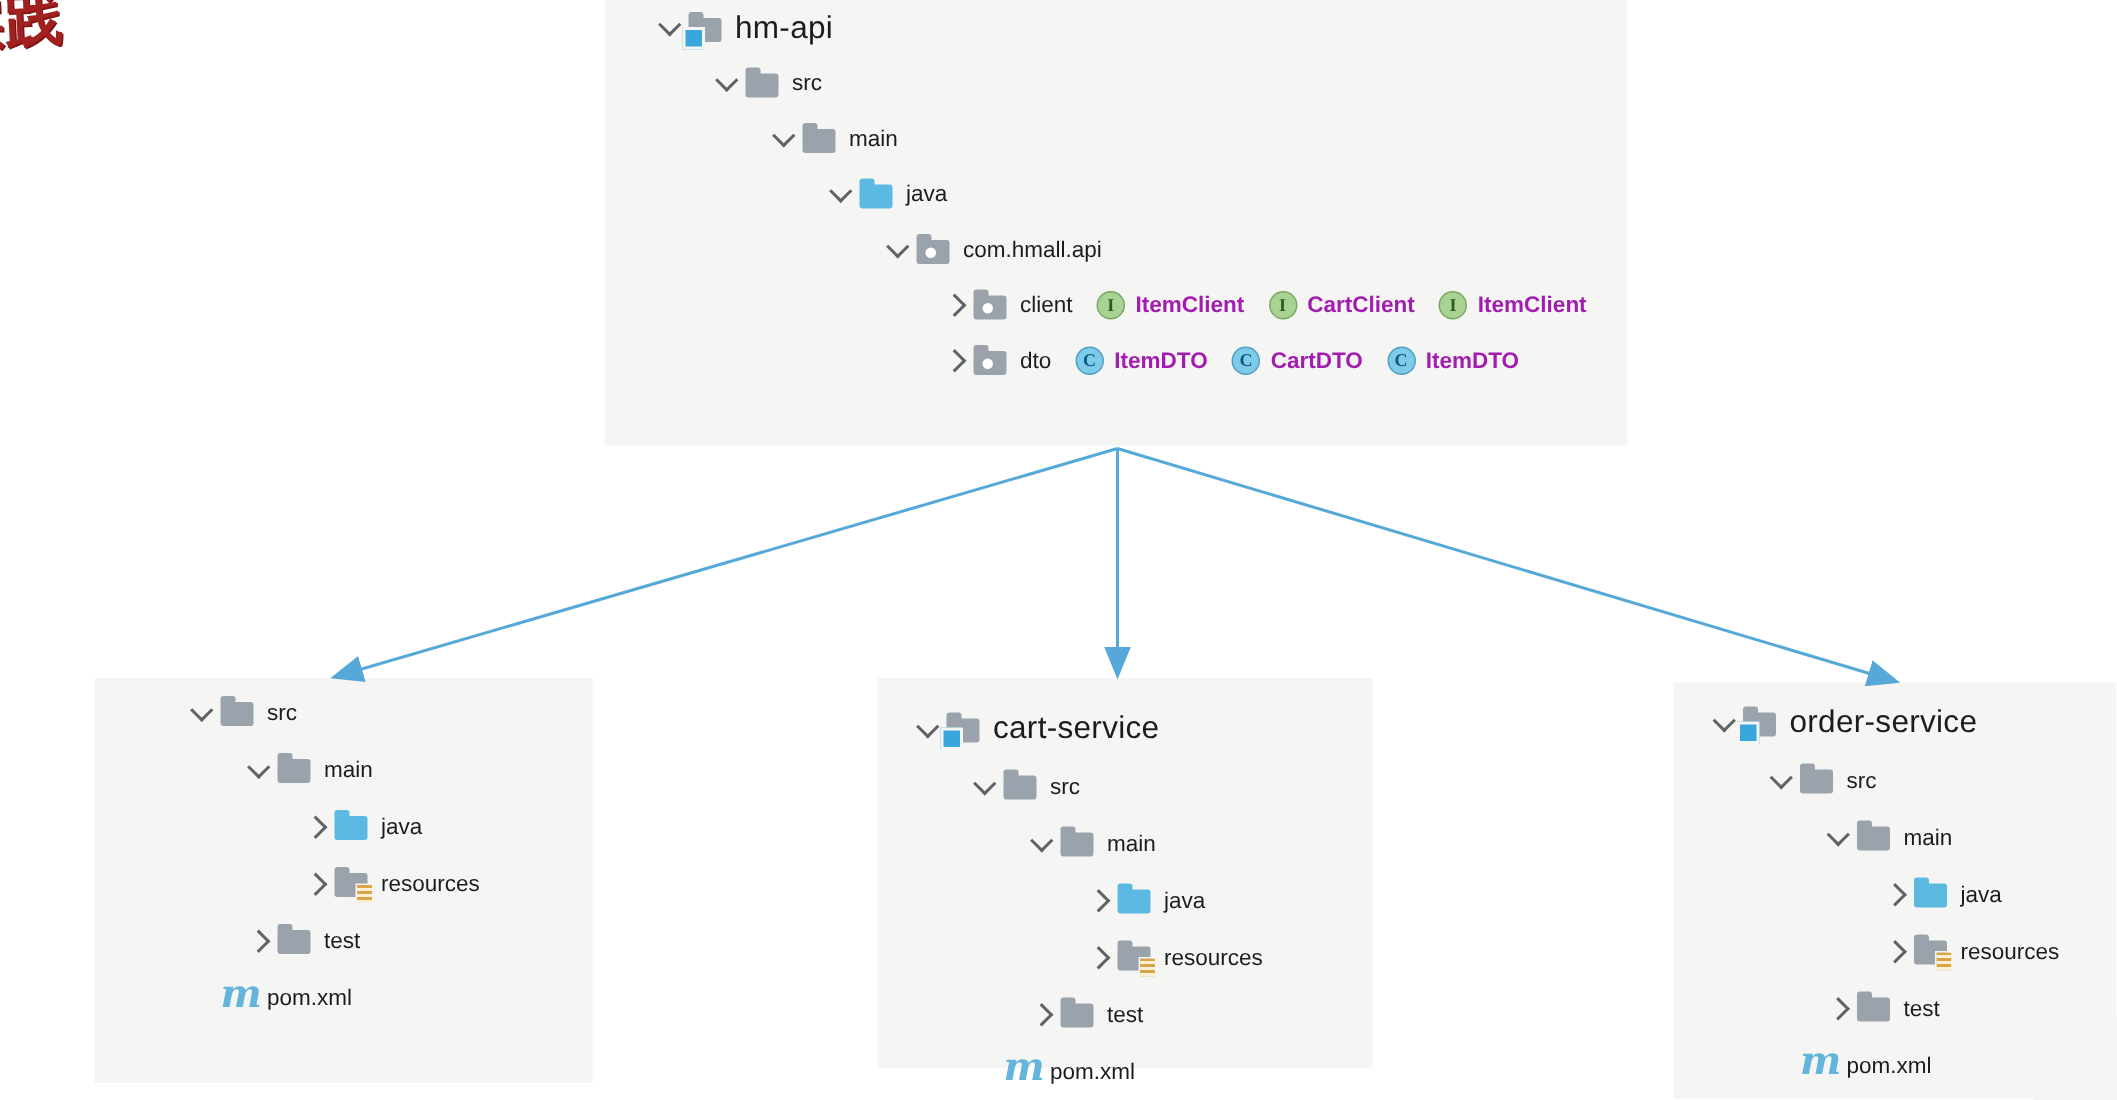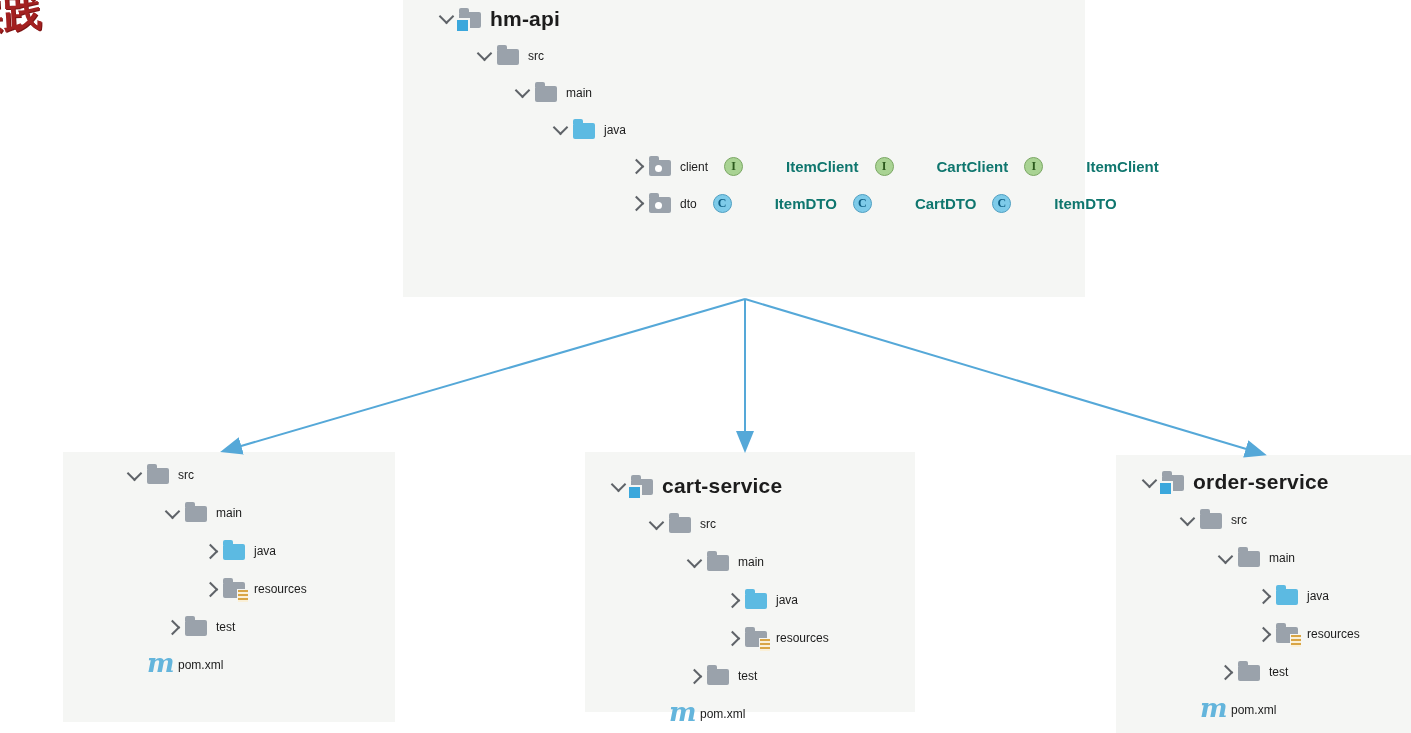--- a/index.html
+++ b/index.html
@@ -33,29 +33,29 @@
   .folder::before{content:"";position:absolute;top:-4px;left:0;width:10px;height:5px;background:inherit;border-radius:2px 2px 0 0;}
   .folder.blue{background:#5cbae2;}
   .folder.pkg::after{content:"";position:absolute;left:6px;top:5px;width:7px;height:7px;background:#ffffff;border-radius:50%;}
   .folder.module::after{content:"";position:absolute;left:-4px;bottom:-5px;width:11px;height:11px;background:#3aa7dc;border:2px solid #f5f6f4;}
   .folder.res::after{content:"";position:absolute;right:-4px;bottom:-5px;width:10px;height:12px;
       background:repeating-linear-gradient(#d9a545 0 2px,#faf0d8 2px 4px);border:1px solid #f5f6f4;}
   .maven{color:#64b5dc;font-style:italic;font-weight:bold;font-size:26px;line-height:14px;
          font-family:"DejaVu Serif",serif;text-align:left;margin-top:-2px;}
 
   
-  .lbl{font-size:12px;color:#1c1c1c;}
-  .lbl.bold{font-weight:700;font-size:21px;letter-spacing:.2px;}
+  .lbl{font-size:15px;color:#1c1c1c;}
+  .lbl.bold{font-weight:400;font-size:21px;letter-spacing:.2px;}
 
   
   .badge{width:17px;height:17px;border-radius:50%;flex:none;display:flex;align-items:center;justify-content:center;
          font-family:"Liberation Serif",serif;font-weight:700;font-size:12px;margin-left:16px;margin-right:7px;}
   .badge.interface{background:#a9d393;border:1px solid #7aa763;color:#2c5a1d;}
   .badge.class{background:#7ecbe9;border:1px solid #4e9fc2;color:#0b5b80;}
-  .badge-label{font-size:15px;font-weight:600;color:#0f766e;margin-left:36px;}
+  .badge-label{font-size:15px;font-weight:600;color:#a21caf;}
 
   #arrows{position:absolute;left:0;top:0;width:1411px;height:733px;pointer-events:none;}
 </style>
 </head>
 <body>
 
 <div class="canvas">
 
   <div class="watermark">实践</div>
 
@@ -80,20 +80,27 @@
         </span>
         <span class="icon folder "></span>
         <span class="lbl">main</span>
       </div>
       <div class="tree-row" style="padding-left: 144px;">
         <span class="chev down">
           <i></i>
         </span>
         <span class="icon folder blue"></span>
         <span class="lbl">java</span>
+      </div>
+      <div class="tree-row" style="padding-left: 182px;">
+        <span class="chev down">
+          <i></i>
+        </span>
+        <span class="icon folder pkg"></span>
+        <span class="lbl">com.hmall.api</span>
       </div>
       <div class="tree-row" style="padding-left: 220px;">
         <span class="chev right">
           <i></i>
         </span>
         <span class="icon folder pkg"></span>
         <span class="lbl">client</span>
         <span class="badge interface">I</span>
         <span class="badge-label">ItemClient</span>
         <span class="badge interface">I</span>

